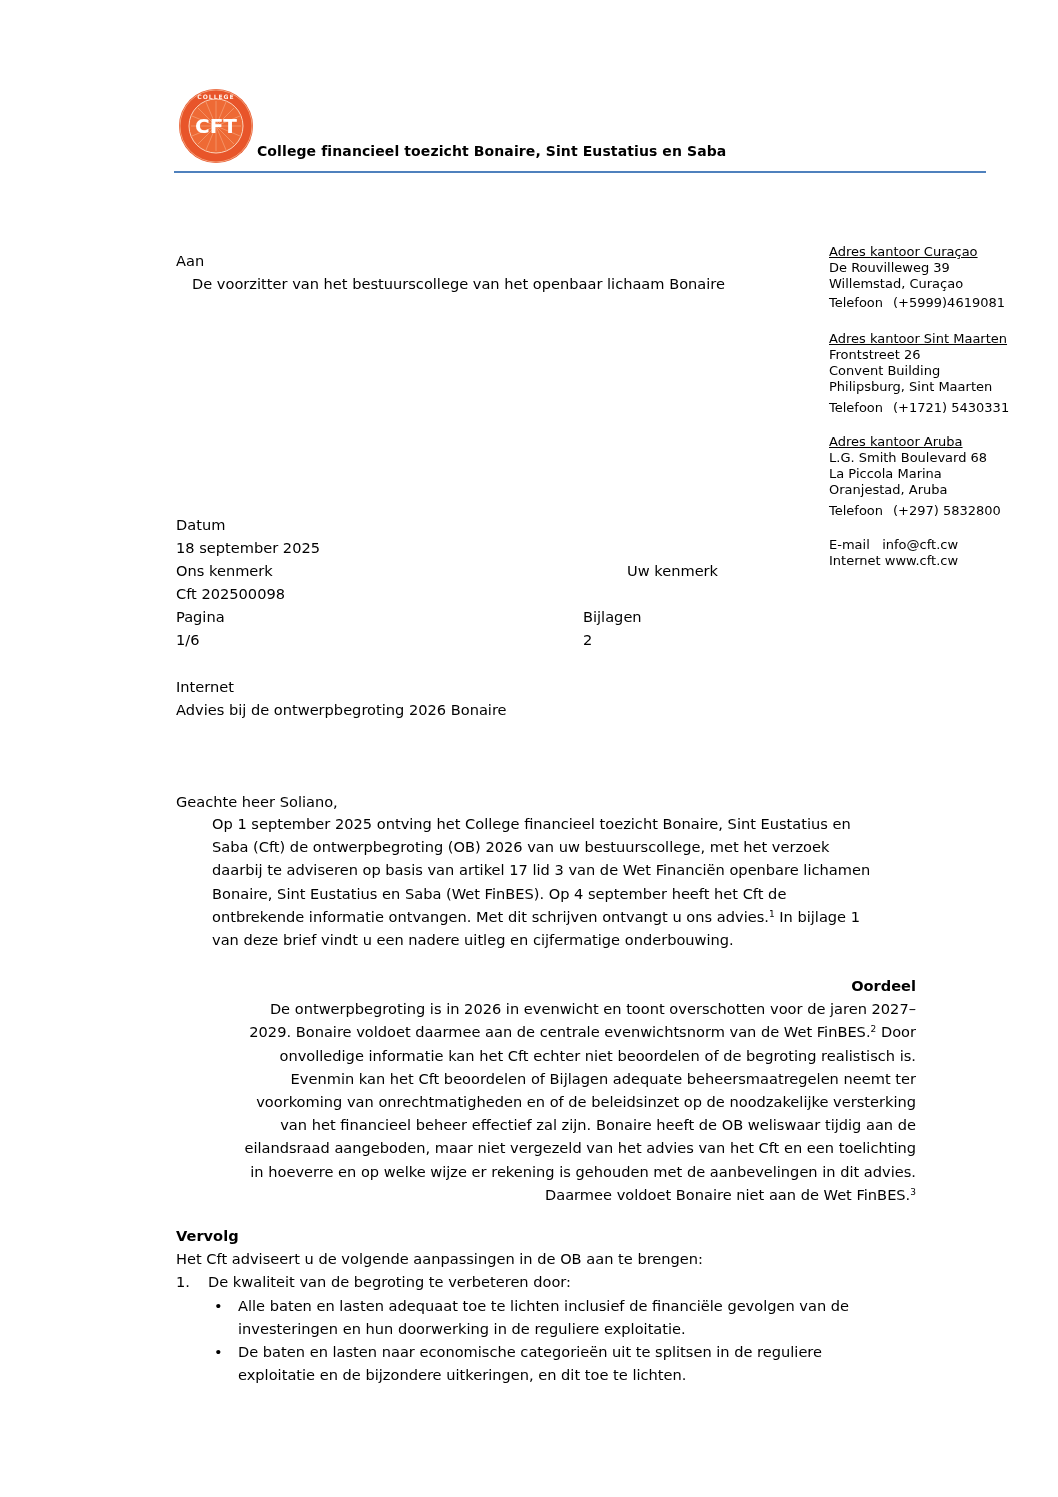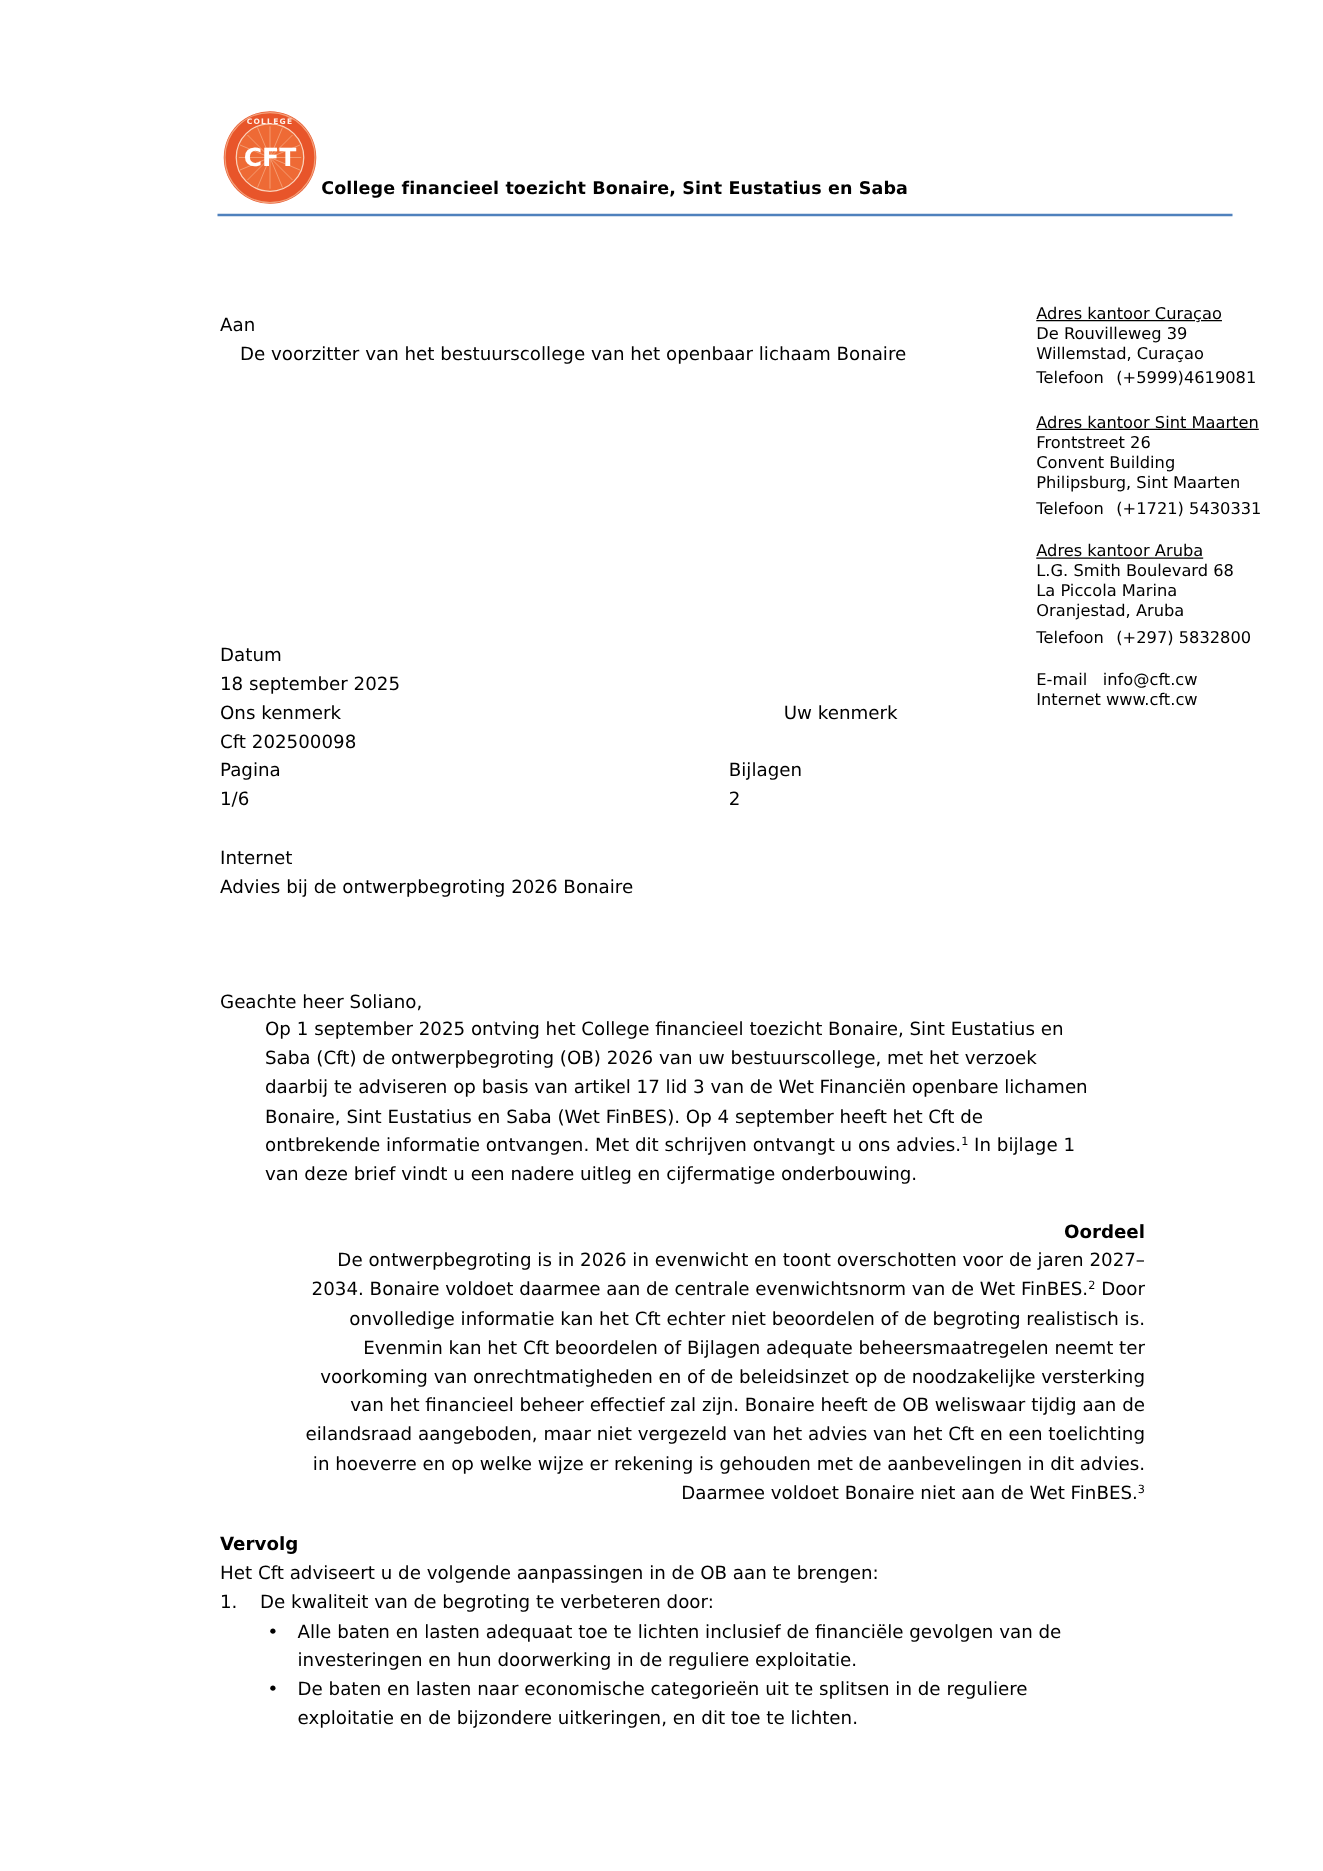--- a/index.html
+++ b/index.html
@@ -107,21 +107,21 @@
   <p>Saba (Cft) de ontwerpbegroting (OB) 2026 van uw bestuurscollege, met het verzoek</p>
   <p>daarbij te adviseren op basis van artikel 17 lid 3 van de Wet Financiën openbare lichamen</p>
   <p>Bonaire, Sint Eustatius en Saba (Wet FinBES). Op 4 september heeft het Cft de</p>
   <p><span>ontbrekende informatie ontvangen. Met dit schrijven ontvangt u ons advies.</span><sup>1</sup><span> In bijlage 1</span></p>
   <p>van deze brief vindt u een nadere uitleg en cijfermatige onderbouwing.</p>
 </div>
 
 <div class="body-block" style="top:974px;text-align:right;">
   <p class="heading">Oordeel</p>
   <p>De ontwerpbegroting is in 2026 in evenwicht en toont overschotten voor de jaren 2027–</p>
-  <p><span>2034. Bonaire voldoet daarmee aan de centrale evenwichtsnorm van de Wet FinBES.</span><sup>2</sup><span> Door</span></p>
+  <p><span>2029. Bonaire voldoet daarmee aan de centrale evenwichtsnorm van de Wet FinBES.</span><sup>2</sup><span> Door</span></p>
   <p>onvolledige informatie kan het Cft echter niet beoordelen of de begroting realistisch is.</p>
   <p>Evenmin kan het Cft beoordelen of Bijlagen adequate beheersmaatregelen neemt ter</p>
   <p>voorkoming van onrechtmatigheden en of de beleidsinzet op de noodzakelijke versterking</p>
   <p>van het financieel beheer effectief zal zijn. Bonaire heeft de OB weliswaar tijdig aan de</p>
   <p>eilandsraad aangeboden, maar niet vergezeld van het advies van het Cft en een toelichting</p>
   <p>in hoeverre en op welke wijze er rekening is gehouden met de aanbevelingen in dit advies.</p>
   <p><span>Daarmee voldoet Bonaire niet aan de Wet FinBES.</span><sup>3</sup></p>
 </div>
 
 <div class="body-block" style="top:1224px;">

